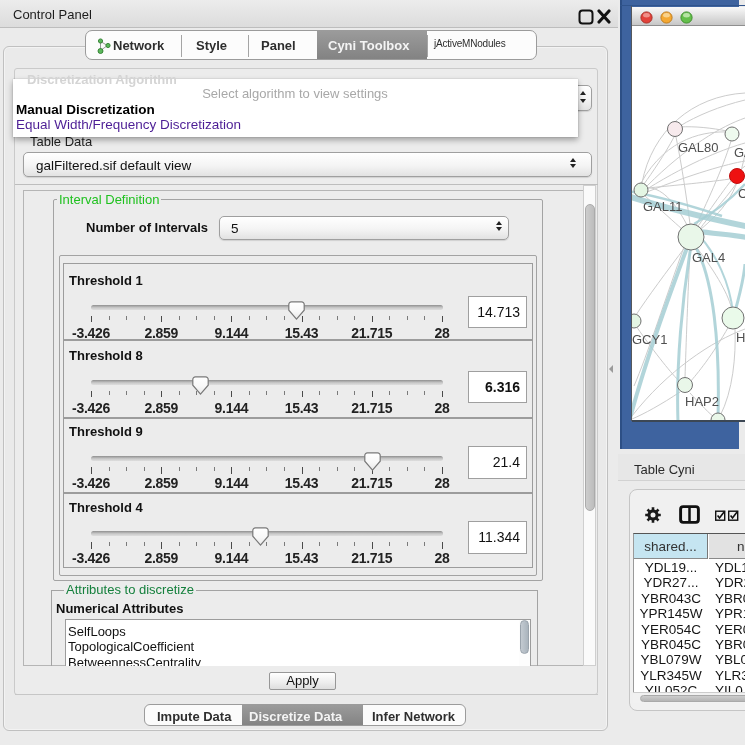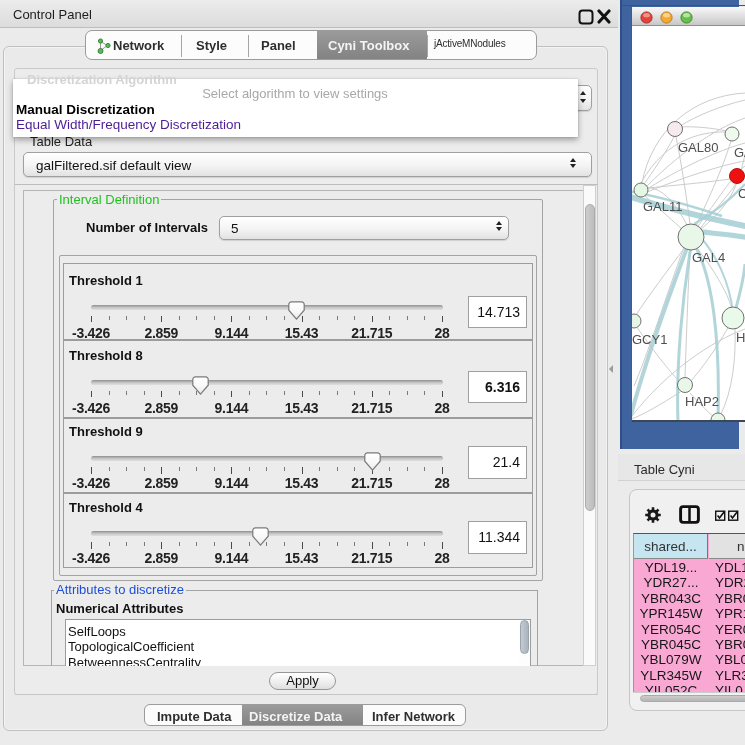--- a/index.html
+++ b/index.html
@@ -154,29 +154,29 @@
           <stop offset="0" stop-color="#ffffff"></stop>
           <stop offset="0.55" stop-color="#f8f8f8"></stop>
           <stop offset="1" stop-color="#e8e8e8"></stop>
         </linearGradient>
       </defs>
 <path d="M3.4 0.8 L13.6 0.8 A2.6 2.6 0 0 1 16.2 3.4 L16.2 9.2 L8.5 18.2 L0.8 9.2 L0.8 3.4 A2.6 2.6 0 0 1 3.4 0.8 Z" fill="url(#thg493)" stroke="#787878" stroke-width="1.2"></path>
     </svg>
     <div class="vbox abs" style="left:468px;top:521px;width:59px;height:33px;line-height:31px;">11.344</div>
 <div class="abs" style="left:24px;top:578px;width:559px;height:88px;overflow:hidden;">
  <div class="abs" style="left:27px;top:12px;width:487px;height:120px;border:1px solid #a3a3a3;"></div>
- <div class="gtitle abs" style="left:30px;top:4px;color:#1d4ed8;">Attributes to discretize</div>
+ <div class="gtitle abs" style="left:40px;top:4px;color:#15803d;">Attributes to discretize</div>
  <div class="blab abs" style="left:32px;top:23px;">Numerical Attributes</div>
  <div class="abs" style="left:41px;top:41px;width:466px;height:80px;background:#ffffff;border:1px solid #9c9c9c;"></div>
  <div class="abs" style="left:44px;top:46px;font-size:13px;color:#111;line-height:15.4px;">SelfLoops<br>TopologicalCoefficient<br>BetweennessCentrality</div>
  <div class="abs" style="left:495px;top:42px;width:11px;height:79px;background:#fdfdfd;"></div>
  <div class="abs" style="left:496px;top:42px;width:9px;height:34px;background:linear-gradient(90deg,#c3cad1,#aab4bd);border:1px solid #9aa3ac;border-radius:4.5px;"></div>
 </div>
 
-<div class="abs" style="left:269px;top:672px;width:67px;height:18px;background:linear-gradient(#ffffff,#ededed 60%,#dedede);border:1px solid #979797;border-radius:9px;text-align:center;font-size:13px;color:#111;line-height:16px;">Apply</div>
+<div class="abs" style="left:269px;top:672px;width:67px;height:18px;background:linear-gradient(#ffffff,#ededed 60%,#dedede);border:1px solid #979797;border-radius:2px;text-align:center;font-size:13px;color:#111;line-height:16px;">Apply</div>
 <div class="abs" style="left:15px;top:694px;width:583px;height:1px;background:#c6c6c6;"></div>
 <div class="abs" style="left:144px;top:704px;width:322px;height:22px;background:#fbfbfb;border:1px solid #9b9b9b;border-radius:6px;overflow:hidden;">
  <div class="abs" style="left:97px;top:0;width:121px;height:22px;background:linear-gradient(#9b9b9b,#818181);"></div>
  <div class="abs" style="left:12px;top:4px;font-size:13px;font-weight:bold;color:#2e2e2e;">Impute Data</div>
  <div class="abs" style="left:104px;top:4px;font-size:13px;font-weight:bold;color:#f4f4f4;">Discretize Data</div>
  <div class="abs" style="left:227px;top:4px;font-size:13px;font-weight:bold;color:#2e2e2e;">Infer Network</div>
 </div>
 
 <div class="abs" style="left:620px;top:0;width:119px;height:449px;background:#3e639f;text-align:center;">
  <div class="abs" style="left:0px;top:0;width:1.5px;height:449px;background:#2d4f85;"></div>
@@ -269,21 +269,21 @@
 <svg class="abs" style="left:679px;top:505px;" width="21" height="19" viewBox="0 0 21 19">
  <rect x="1.6" y="1.6" width="17.8" height="15.8" rx="2.6" fill="none" stroke="#111" stroke-width="2.9"></rect>
  <line x1="10.5" y1="2" x2="10.5" y2="17" stroke="#111" stroke-width="2.5"></line>
 </svg>
 <svg class="abs" style="left:715px;top:510px;" width="24" height="12" viewBox="0 0 24 12">
  <rect x="0.7" y="1.2" width="9" height="9" fill="none" stroke="#111" stroke-width="1.4"></rect>
  <path d="M2.6 5.6 L4.5 8 L9.6 1.2" stroke="#111" stroke-width="1.6" fill="none"></path>
  <rect x="13.7" y="1.2" width="9" height="9" fill="none" stroke="#111" stroke-width="1.4"></rect>
  <path d="M15.6 5.6 L17.5 8 L22.6 1.2" stroke="#111" stroke-width="1.6" fill="none"></path>
 </svg>
-<div class="abs" style="left:633px;top:533px;width:112px;height:159px;background:#f9a8d4;border-top:1px solid #555555;border-left:1px solid #9a9a9a;overflow:hidden;padding-left:24px;">
+<div class="abs" style="left:633px;top:533px;width:112px;height:159px;background:#ffffff;border-top:1px solid #555555;border-left:1px solid #9a9a9a;overflow:hidden;padding-left:24px;">
  <div class="abs" style="left:0;top:0;width:74px;height:25px;background:#c5e5f1;border-right:1px solid #777777;border-bottom:1px solid #8a8a8a;text-align:center;font-size:13.5px;color:#333;line-height:25px;">shared...</div>
  <div class="abs" style="left:75px;top:0;width:40px;height:25px;background:#e2e2e2;border-bottom:1px solid #8a8a8a;font-size:13.5px;color:#333;line-height:25px;padding-left:28px;">na</div>
  <div class="abs" style="left:0;top:26px;width:74px;text-align:center;font-size:13.5px;color:#161616;line-height:15.4px;">YDL19...<br>YDR27...<br>YBR043C<br>YPR145W<br>YER054C<br>YBR045C<br>YBL079W<br>YLR345W<br>YIL052C</div>
  <div class="abs" style="left:81px;top:26px;font-size:13.5px;color:#161616;line-height:15.4px;">YDL1<br>YDR2<br>YBR0<br>YPR1<br>YER0<br>YBR0<br>YBL0<br>YLR3<br>YIL0</div>
 </div>
 <div class="abs" style="left:633px;top:692px;width:112px;height:11px;background:#f1f1f1;border-top:1px solid #cccccc;">
  <div class="abs" style="left:7px;top:1.5px;width:110px;height:7px;background:linear-gradient(#cdcdcd,#b4b4b4);border-radius:4px;border:1px solid #a9a9a9;"></div>
 </div>
 
 <div class="abs" style="left:13px;top:79px;width:565px;height:58px;background:#ffffff;box-shadow:0 3px 6px rgba(0,0,0,0.33),0 0 1px rgba(0,0,0,0.25);"></div>

